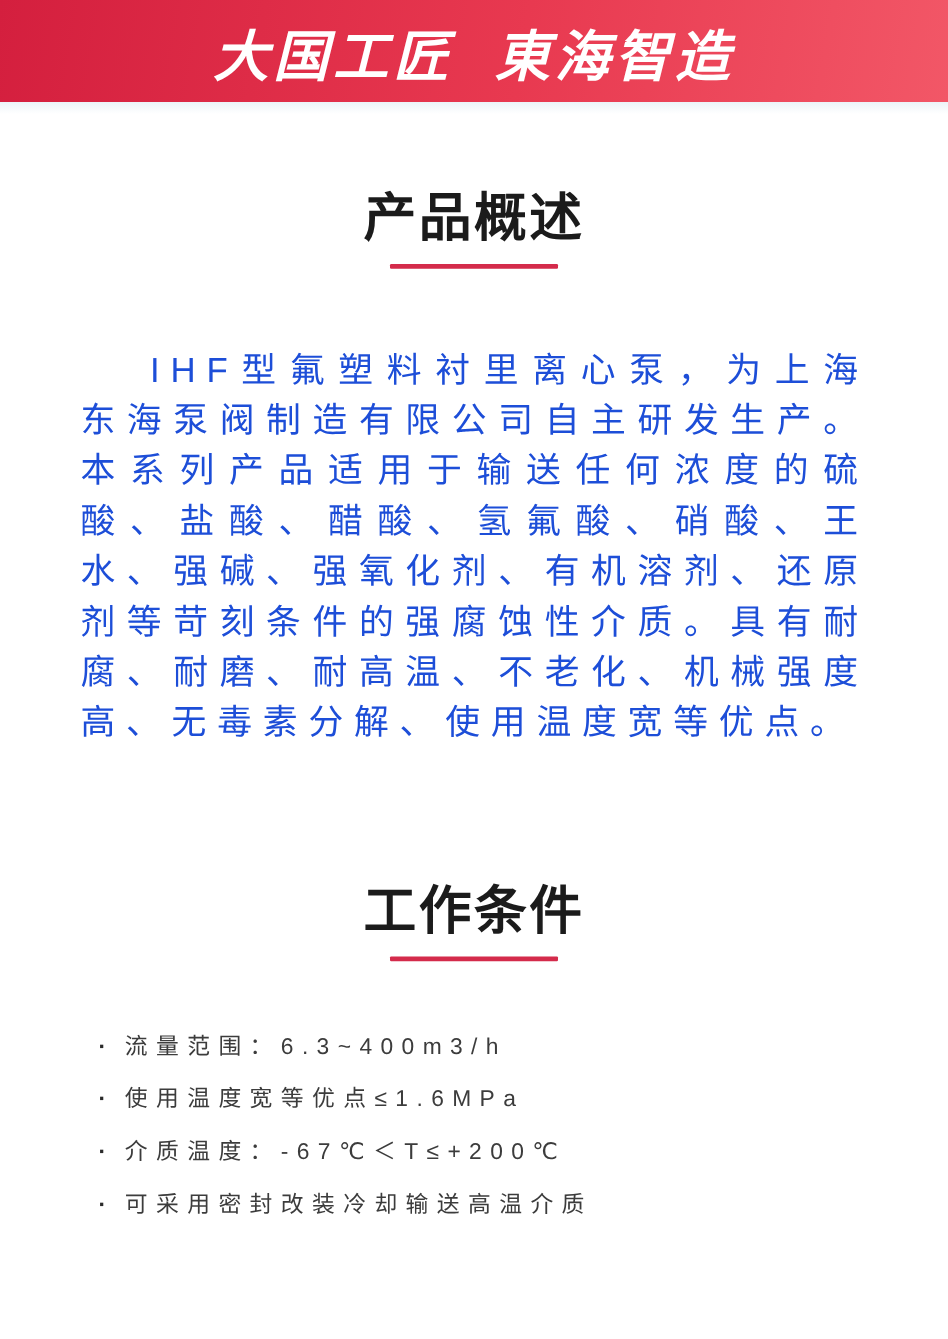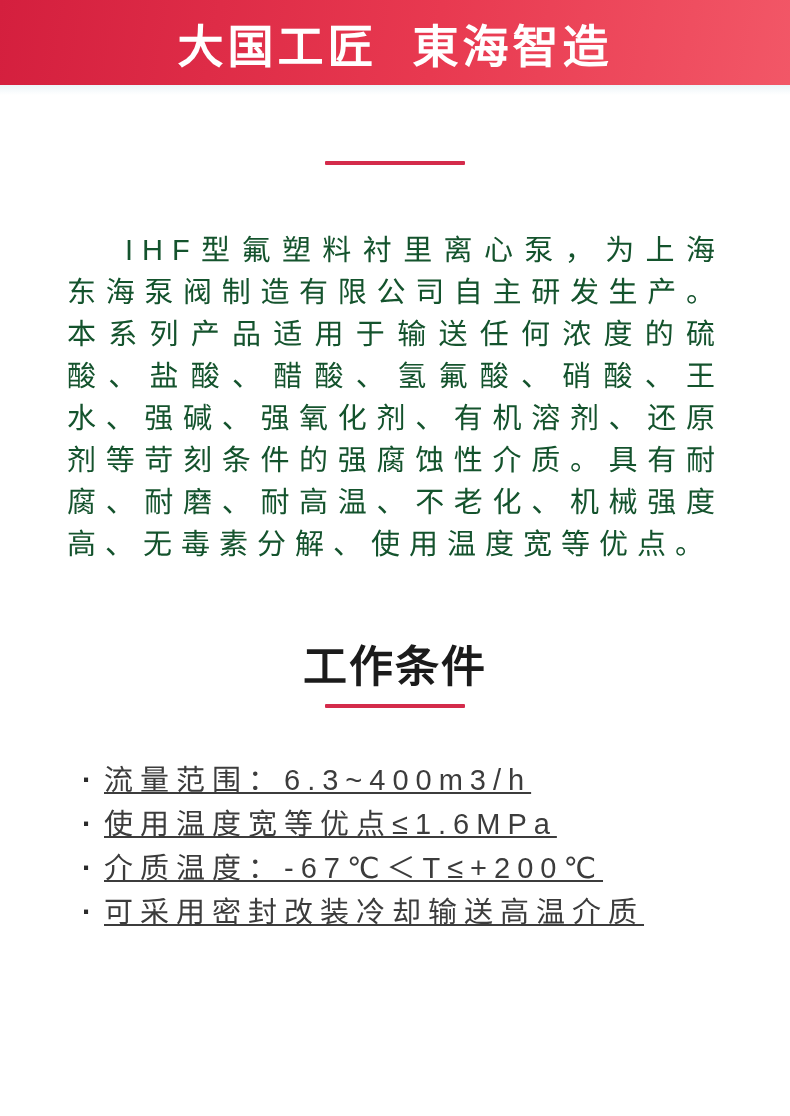--- a/index.html
+++ b/index.html
@@ -18,30 +18,31 @@
     align-items: center;
     justify-content: center;
   }
   .banner h1 {
     color: #ffffff;
     font-size: 46px;
     font-weight: 700;
     letter-spacing: 4px;
     word-spacing: 18px;
     white-space: nowrap;
+    font-style: italic;
   }
   .banner-divider {
     height: 10px;
     background: linear-gradient(to bottom, #ecf4f8, #ffffff);
   }
 
   
   .section-head { text-align: center; }
   .section-head.first { margin-top: 66px; }
-  .section-head.second { margin-top: 80px; }
+  .section-head.second { margin-top: 114px; }
   .section-title {
     font-size: 44px;
     line-height: 1;
     font-weight: 700;
     color: #1b1b1b;
     letter-spacing: 2px;
   }
   .title-underline {
     width: 140px;
     height: 4px;
@@ -49,56 +50,56 @@
     margin: 15px auto 0;
     border-radius: 1px;
   }
 
   
   .overview-text {
     margin: 64px 66px 0 67px;
     font-size: 29px;
     line-height: 42px;
     letter-spacing: 9px;
-    color: #14532d;
+    color: #1d4ed8;
     text-align: justify;
     text-indent: 2em;
   }
 
   
   .conditions-list {
     list-style: none;
     margin: 50px 40px 0 82px;
   }
   .conditions-list li {
-    font-size: 29px;
+    font-size: 19px;
     line-height: 44px;
     letter-spacing: 7px;
     color: #3c3c3c;
     white-space: nowrap;
-    text-decoration: underline;
   }
   .conditions-list li .dot {
     display: inline-block;
     width: 22px;
     color: #2b2b2b;
     font-weight: 700;
     letter-spacing: 0;
   }
 </style>
 </head>
 <body>
 
 <header class="banner">
   <h1>大国工匠 東海智造</h1>
 </header>
 <div class="banner-divider"></div>
 
 <section>
   <div class="section-head first">
+    <h2 class="section-title">产品概述</h2>
     <div class="title-underline"></div>
   </div>
   <p class="overview-text">IHF型氟塑料衬里离心泵，为上海东海泵阀制造有限公司自主研发生产。本系列产品适用于输送任何浓度的硫酸、盐酸、醋酸、氢氟酸、硝酸、王水、强碱、强氧化剂、有机溶剂、还原剂等苛刻条件的强腐蚀性介质。具有耐腐、耐磨、耐高温、不老化、机械强度高、无毒素分解、使用温度宽等优点。</p>
 </section>
 
 <section>
   <div class="section-head second">
     <h2 class="section-title">工作条件</h2>
     <div class="title-underline"></div>
   </div>

